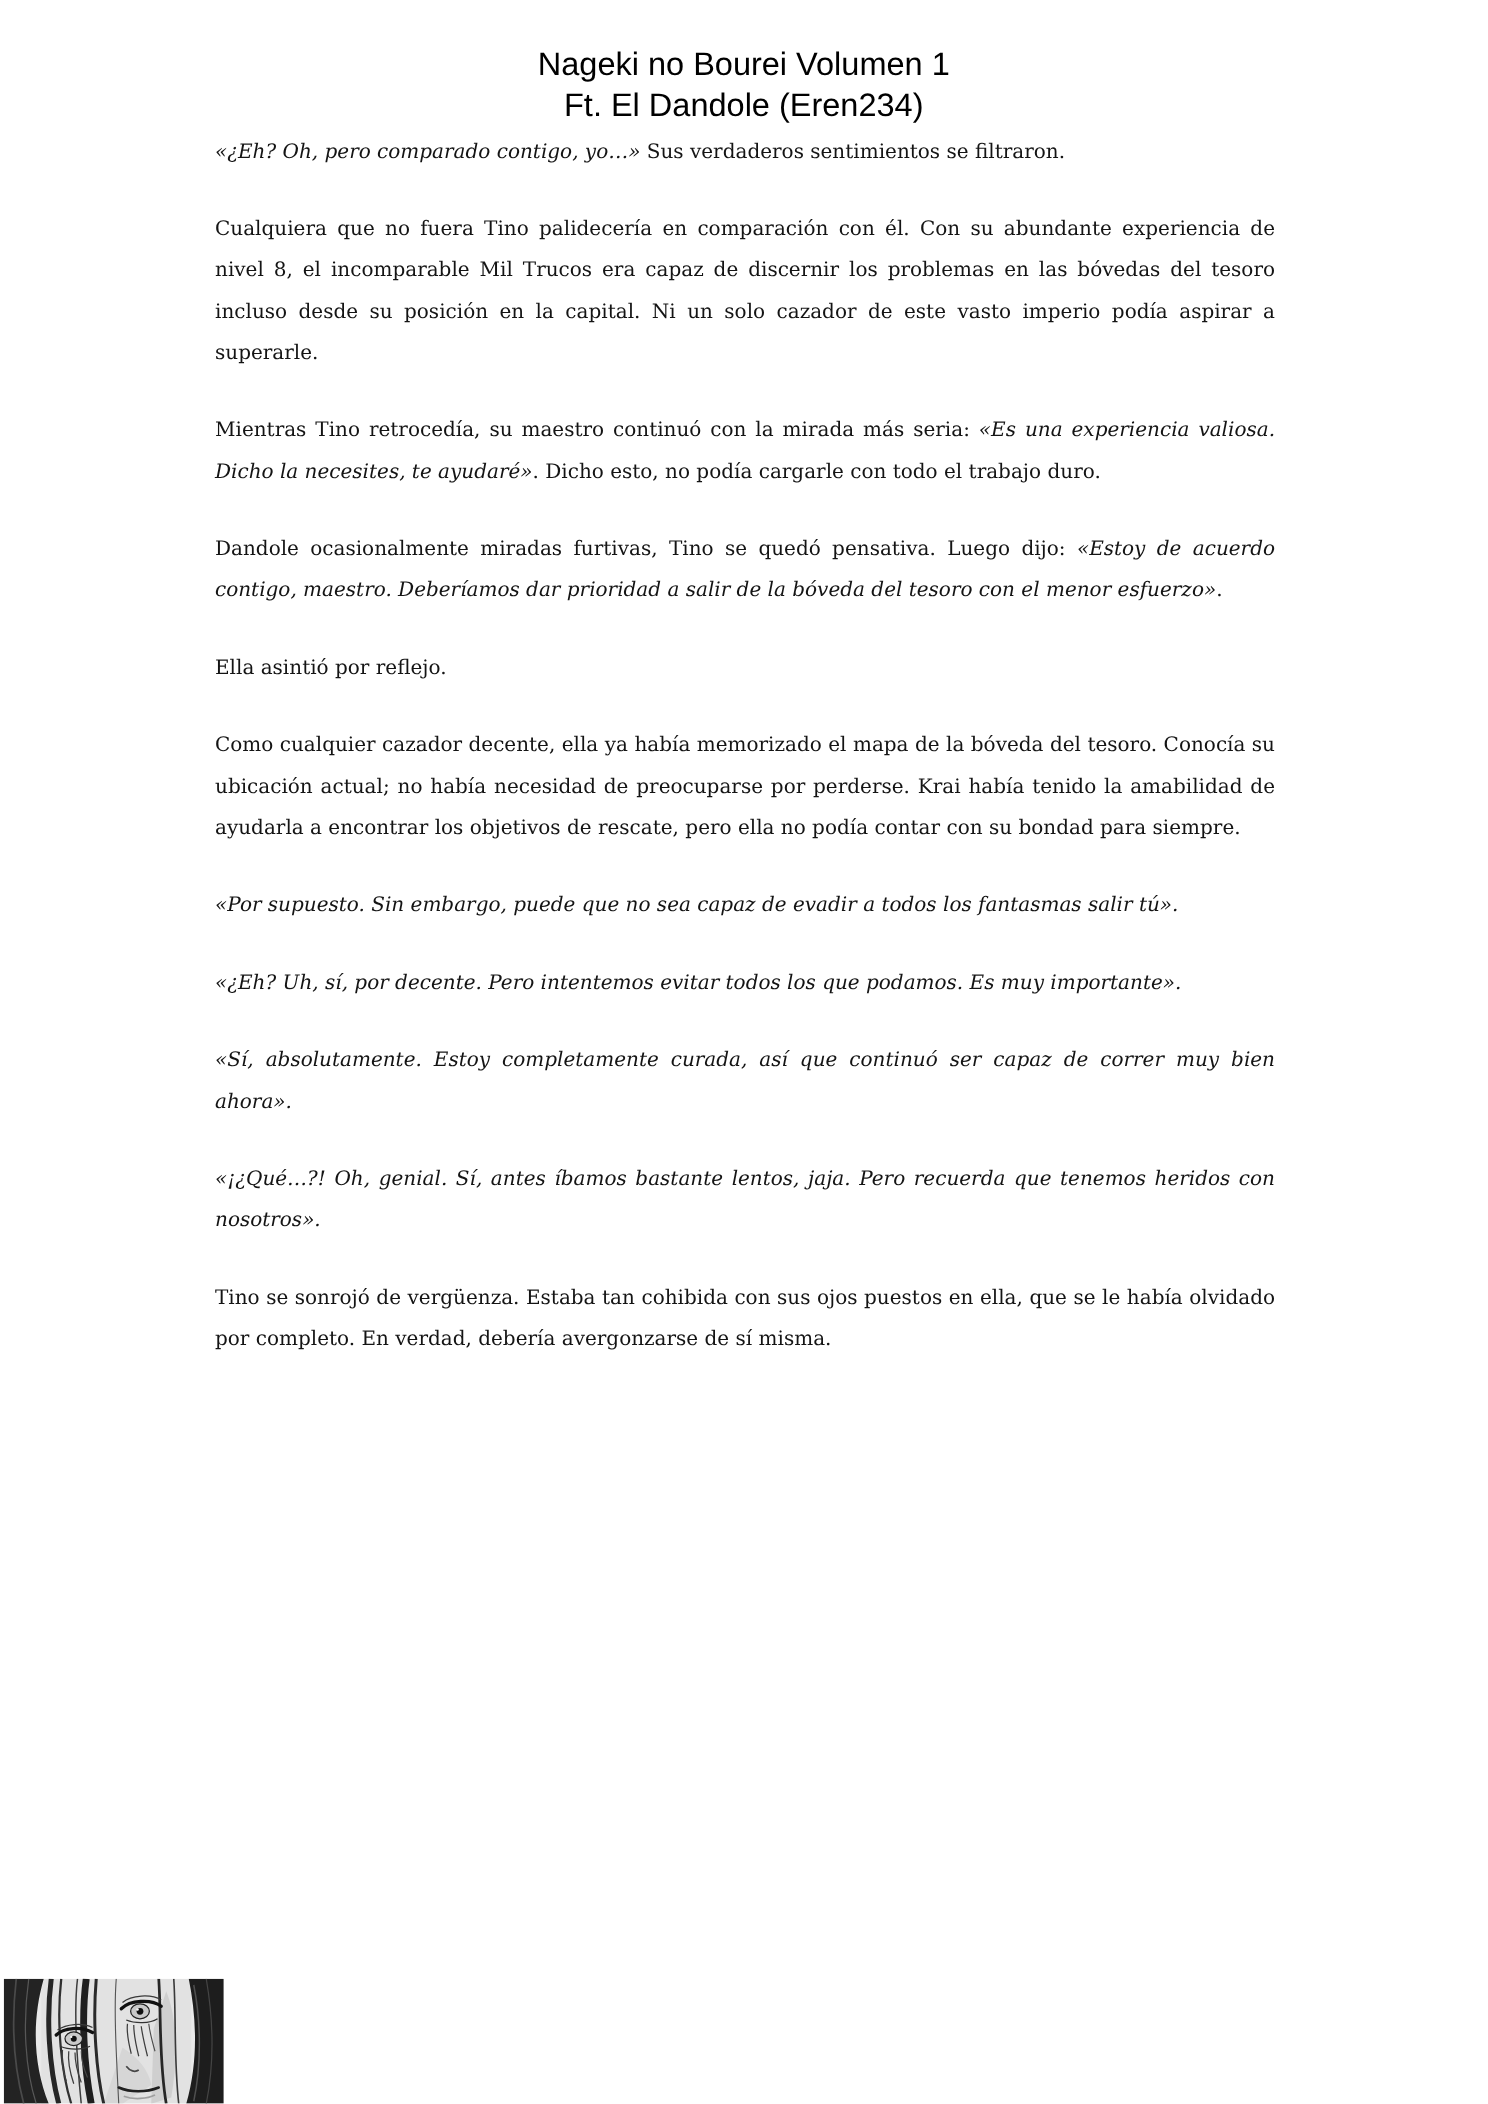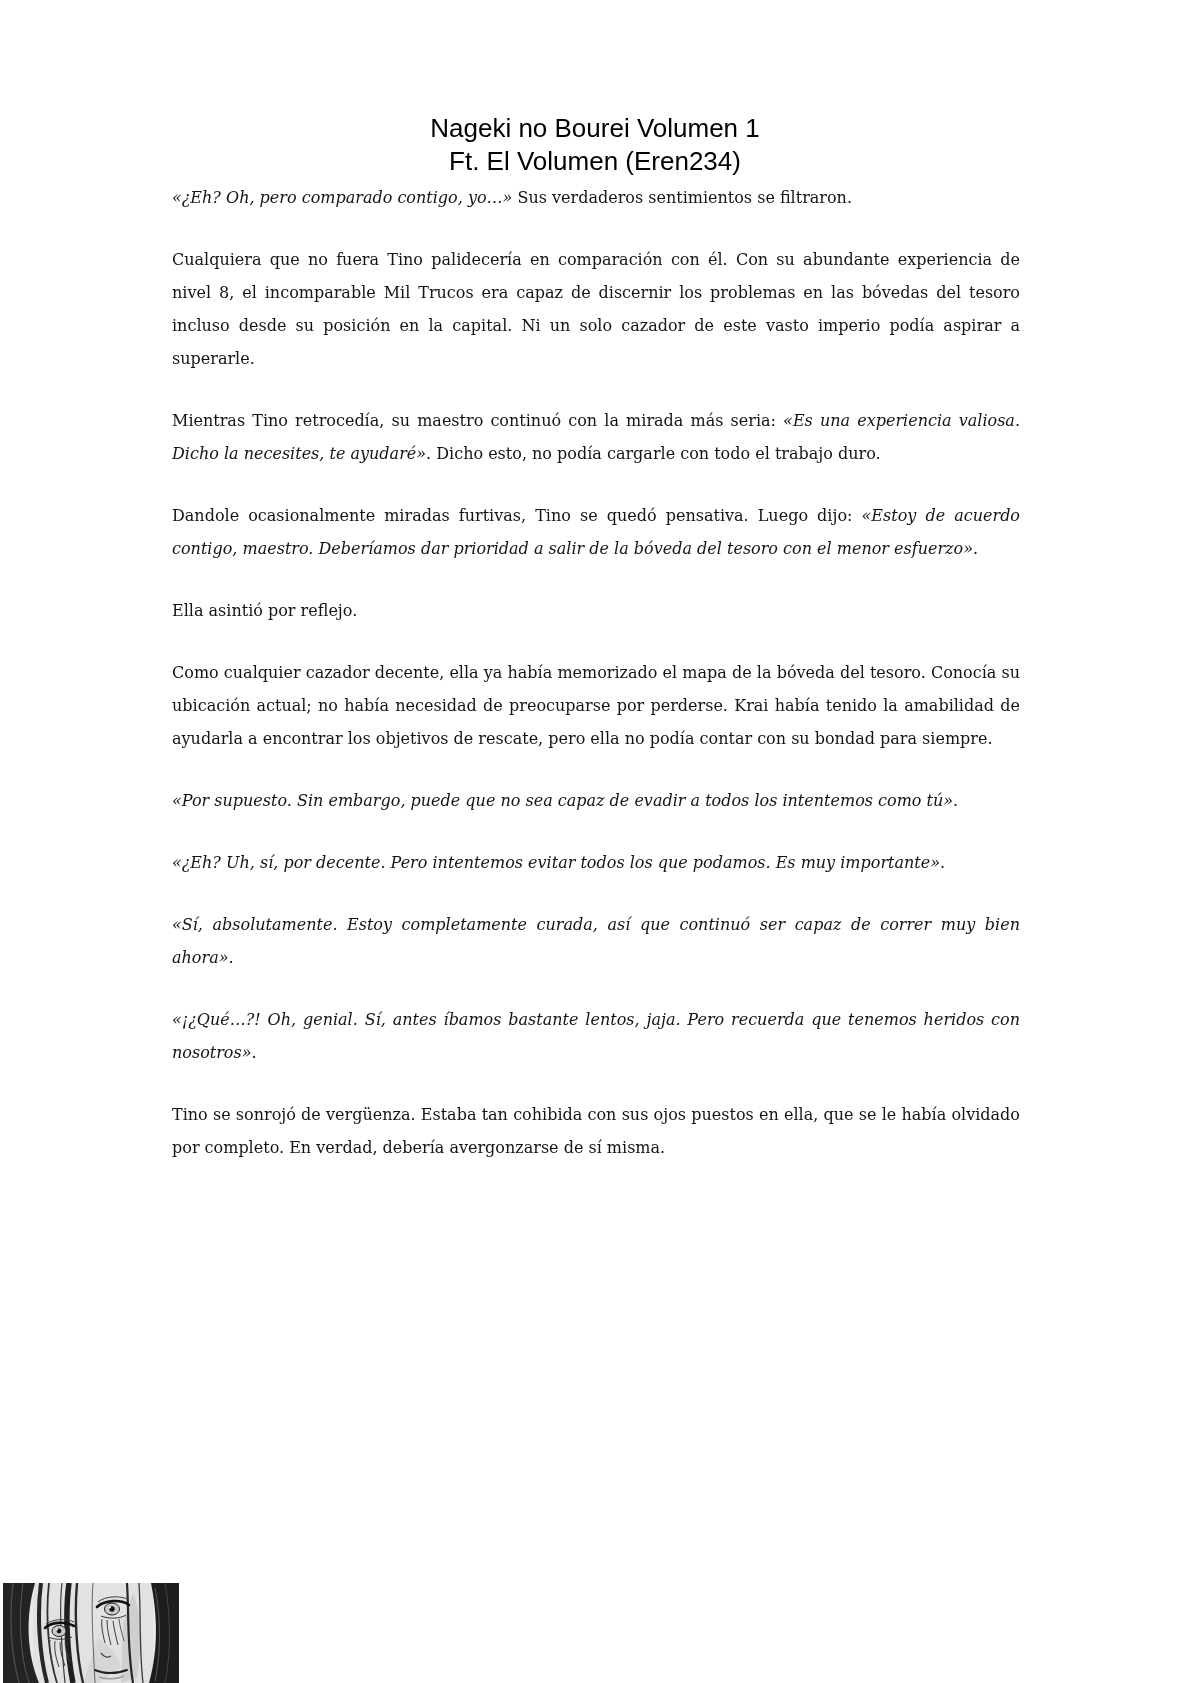--- a/index.html
+++ b/index.html
@@ -6,21 +6,21 @@
   .page {
     position: relative;
     width: 1190px;
     height: 1683px;
     background: #ffffff;
     overflow: hidden;
     font-family: "DejaVu Serif", "Liberation Serif", serif;
     color: #141414;
   }
   .header {
-    padding-top: 112px;
+    padding-top: 35px;
     text-align: center;
     font-family: "Liberation Sans", sans-serif;
     font-size: 26px;
     line-height: 33px;
     color: #000000;
   }
   .content {
     margin: 3px 170px 0 172px; 
     font-size: 16px;
     line-height: 33px;
@@ -39,31 +39,31 @@
     display: block;
   }
 </style>
 </head>
 <body>
 
 <div class="page">
 
   <div class="header">
     <div>Nageki no Bourei Volumen 1</div>
-    <div>Ft. El Volumen (Eren234)</div>
+    <div>Ft. El Dandole (Eren234)</div>
   </div>
 
   <div class="content">
       <p><span class="it">«¿Eh? Oh, pero comparado contigo, yo…» </span><span>Sus verdaderos sentimientos se filtraron.</span></p>
       <p><span>Cualquiera que no fuera Tino palidecería en comparación con él. Con su abundante experiencia de nivel 8, el incomparable Mil Trucos era capaz de discernir los problemas en las bóvedas del tesoro incluso desde su posición en la capital. Ni un solo cazador de este vasto imperio podía aspirar a superarle.</span></p>
       <p><span>Mientras Tino retrocedía, su maestro continuó con la mirada más seria: </span><span class="it">«Es una experiencia valiosa. Dicho la necesites, te ayudaré»</span><span>. Dicho esto, no podía cargarle con todo el trabajo duro.</span></p>
       <p><span>Dandole ocasionalmente miradas furtivas, Tino se quedó pensativa. Luego dijo: </span><span class="it">«Estoy de acuerdo contigo, maestro. Deberíamos dar prioridad a salir de la bóveda del tesoro con el menor esfuerzo»</span><span>.</span></p>
       <p><span>Ella asintió por reflejo.</span></p>
       <p><span>Como cualquier cazador decente, ella ya había memorizado el mapa de la bóveda del tesoro. Conocía su ubicación actual; no había necesidad de preocuparse por perderse. Krai había tenido la amabilidad de ayudarla a encontrar los objetivos de rescate, pero ella no podía contar con su bondad para siempre.</span></p>
-      <p><span class="it">«Por supuesto. Sin embargo, puede que no sea capaz de evadir a todos los intentemos como tú».</span></p>
+      <p><span class="it">«Por supuesto. Sin embargo, puede que no sea capaz de evadir a todos los fantasmas salir tú».</span></p>
       <p><span class="it">«¿Eh? Uh, sí, por decente. Pero intentemos evitar todos los que podamos. Es muy importante».</span></p>
       <p><span class="it">«Sí, absolutamente. Estoy completamente curada, así que continuó ser capaz de correr muy bien ahora».</span></p>
       <p><span class="it">«¡¿Qué…?! Oh, genial. Sí, antes íbamos bastante lentos, jaja. Pero recuerda que tenemos heridos con nosotros».</span></p>
       <p><span>Tino se sonrojó de vergüenza. Estaba tan cohibida con sus ojos puestos en ella, que se le había olvidado por completo. En verdad, debería avergonzarse de sí misma.</span></p>
     </div>
 
   <svg class="footer-art" viewBox="0 0 176 100" xmlns="http://www.w3.org/2000/svg" aria-hidden="true">
 
     <rect x="0" y="0" width="176" height="100" fill="#e9e9e9"></rect>
     <path d="M30,0 L150,0 L150,100 L30,100 Z" fill="#e2e2e2"></path>

